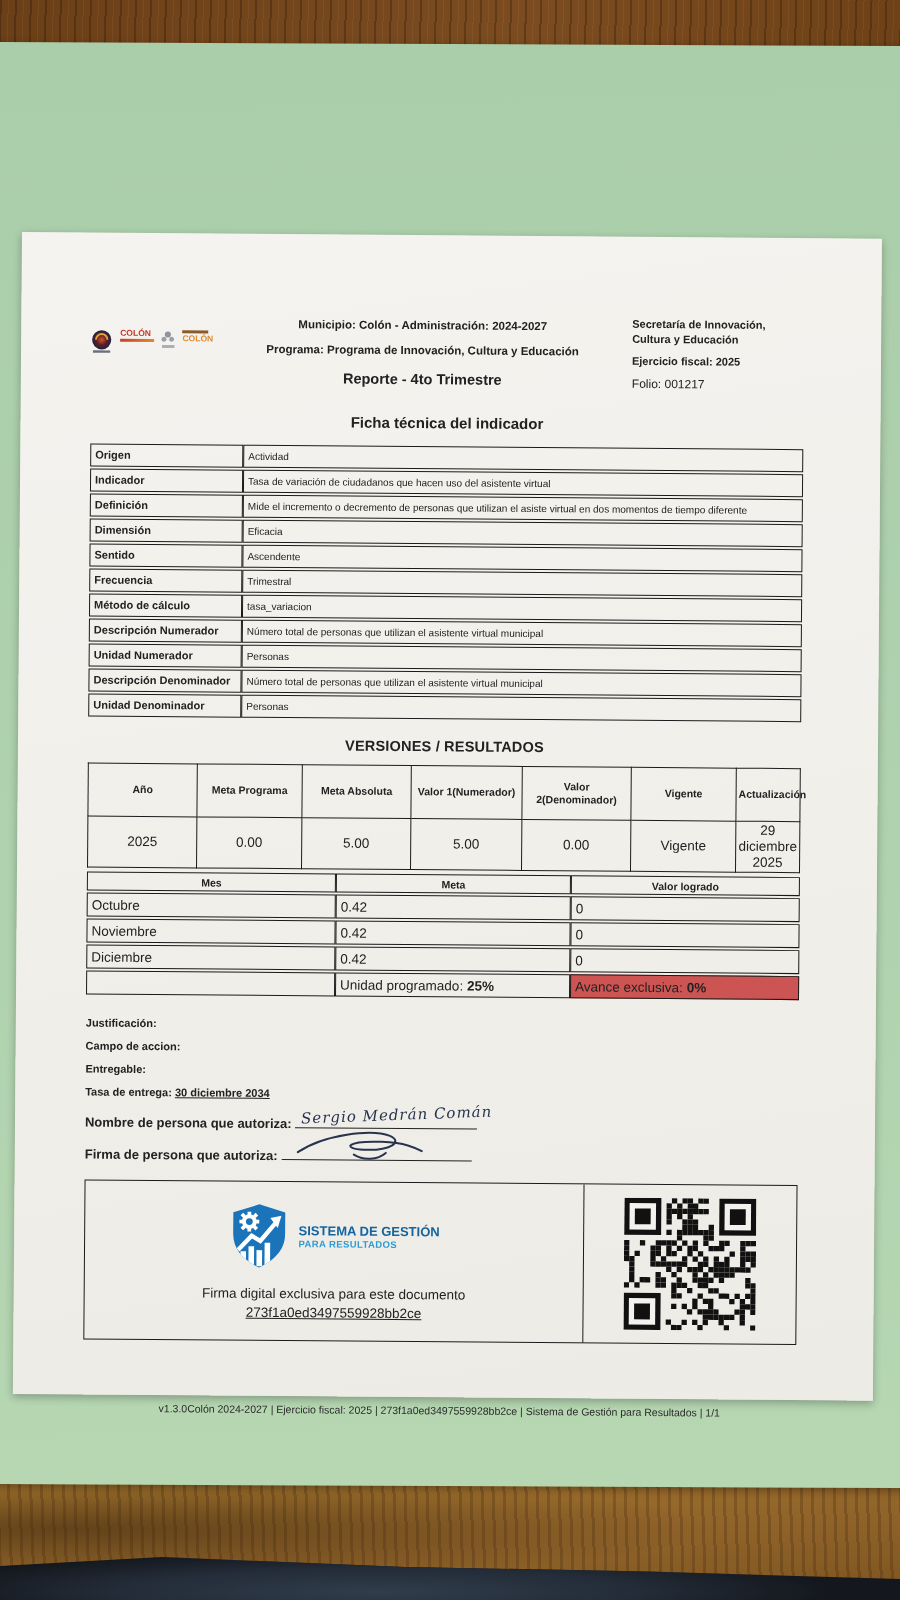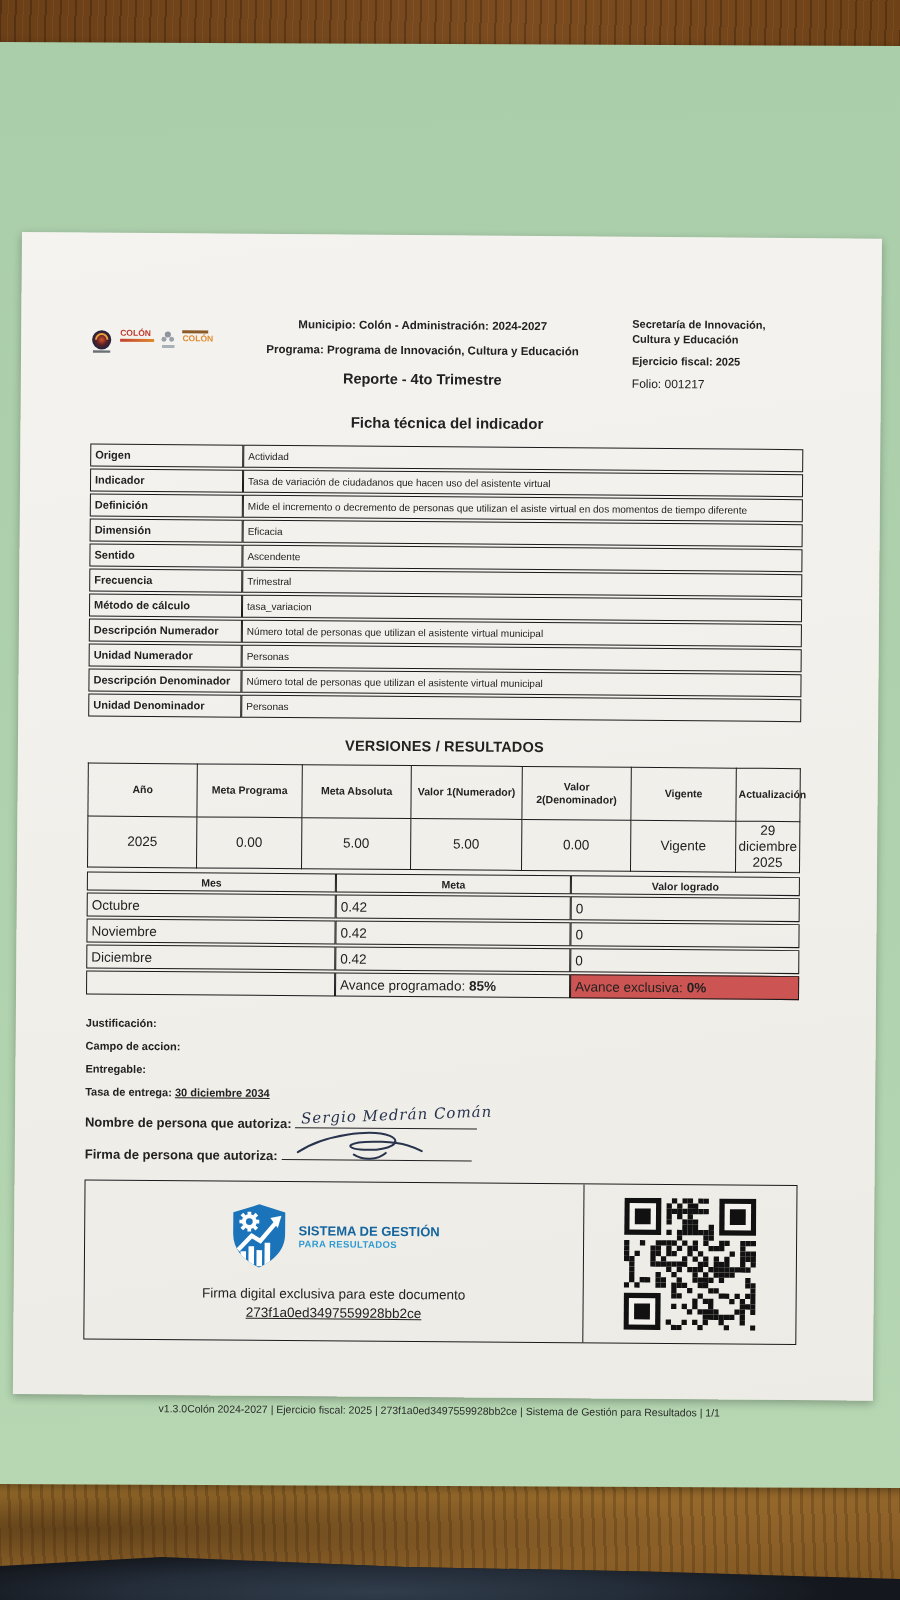--- a/index.html
+++ b/index.html
@@ -231,21 +231,21 @@
       <td>0.42</td>
       <td>0</td>
     </tr>
     <tr>
       <td>Diciembre</td>
       <td>0.42</td>
       <td>0</td>
     </tr>
     <tr>
       <td></td>
-      <td class="avance"><span>Avance programado:</span> <b>85%</b></td>
+      <td class="avance"><span>Unidad programado:</span> <b>25%</b></td>
       <td class="avance red"><span>Avance exclusiva:</span> <b>0%</b></td>
     </tr>
   </tbody>
     </table>
 
   <div class="fields">
     <div class="fline">Justificación:</div>
     <div class="fline">Campo de accion:</div>
     <div class="fline">Entregable:</div>
     <div class="fline"><span>Tasa de entrega:</span> <span class="fval">30 diciembre 2034</span></div>

